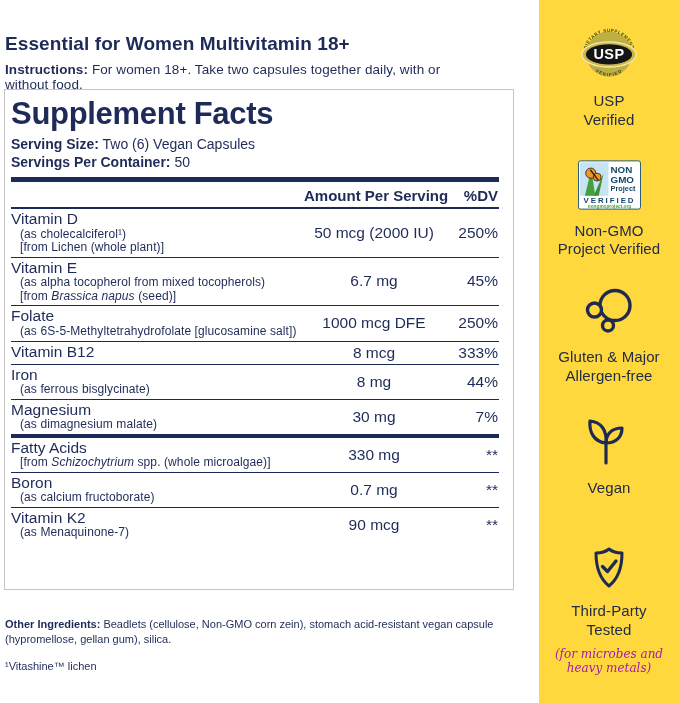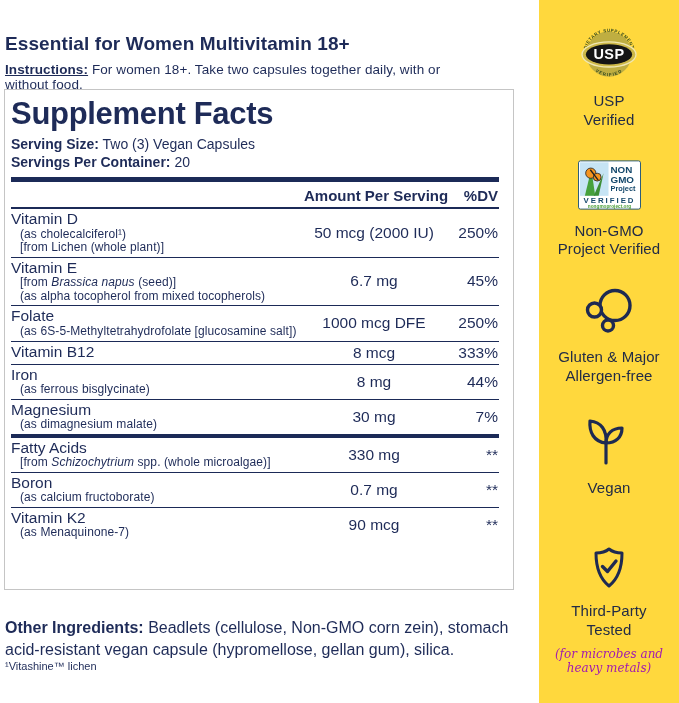--- a/index.html
+++ b/index.html
@@ -7,21 +7,21 @@
     width:679px;height:703px;position:relative;overflow:hidden;
     background:#ffffff;
     font-family:"Liberation Sans", sans-serif;
     color:#1E2B58;
     -webkit-font-smoothing:antialiased;
   }
   
   .main{position:absolute;left:0;top:0;width:445px;height:703px;}
   .product-title{position:absolute;left:5px;top:33px;font-size:19px;font-weight:700;letter-spacing:.1px;}
   .instructions{position:absolute;left:5px;top:62px;font-size:13.5px;letter-spacing:.1px;}
-  .instructions b{font-weight:700;text-decoration:underline;}
+  .instructions b{font-weight:700;}
 
   .panel{
     position:absolute;left:4px;top:89px;width:510px;height:501px;
     border:1px solid #C5C5C5;box-sizing:border-box;
     padding:8px 14px 0 6px;background:#fff;overflow:hidden;
   }
   .panel-title{font-size:31px;font-weight:700;letter-spacing:-.3px;line-height:1.05;color:#1E2B58;}
   .serving{font-size:14px;line-height:1.32;margin-top:4px;}
   .serving b{font-weight:700;}
   .bar-thick{height:5px;background:#1B2A57;margin-top:6px;}
@@ -38,21 +38,21 @@
     padding:2px 0 2.5px;
   }
   .row + .row{border-top:1.5px solid #1B2A57;}
   .row.sep-thick{border-top:4.5px solid #1B2A57;}
   .nut-name{font-size:15.5px;line-height:1.04;}
   .nut-sub{font-size:12px;line-height:1.12;padding-left:9px;letter-spacing:.1px;}
   .nut-sub i{font-style:italic;}
   .amount{font-size:15.5px;text-align:center;white-space:nowrap;}
   .dv{font-size:15.5px;text-align:right;padding-right:1px;white-space:nowrap;}
 
-  .other-ing{position:absolute;left:5px;top:617px;width:512px;font-size:16px;line-height:1.35;}
+  .other-ing{position:absolute;left:5px;top:617px;width:512px;font-size:11px;line-height:1.35;}
   .other-ing b{font-weight:700;}
   .label-footnote{position:absolute;left:5px;top:660px;font-size:11px;color:#1E2B58;}
 
   
   .sidebar{
     position:absolute;left:539px;top:0;width:140px;height:703px;
     background:#FFD83D;display:flex;flex-direction:column;align-items:center;text-align:center;
   }
   .sb-label{font-size:15px;line-height:1.25;color:#232C46;letter-spacing:.1px;}
   .sb-note{font-family:"DejaVu Serif", serif;font-style:italic;font-size:12px;line-height:1.2;color:#a21caf;margin-top:7px;}
@@ -72,24 +72,24 @@
   <div class="product-title">Essential for Women Multivitamin 18+</div>
 
   <div class="instructions">
     <b>Instructions:</b><span> For women 18+. Take two capsules together daily, with or without food.</span>
   </div>
 
   <div class="panel">
     <div class="panel-title">Supplement Facts</div>
 
     <div class="serving">
-      <b>Serving Size:</b><span> Two (3) Vegan Capsules</span>
+      <b>Serving Size:</b><span> Two (6) Vegan Capsules</span>
     </div>
     <div class="serving" style="margin-top:0">
-      <b>Servings Per Container:</b><span> 20</span>
+      <b>Servings Per Container:</b><span> 50</span>
     </div>
 
     <div class="bar-thick"></div>
 
     <div class="hdr-row">
       <div></div>
       <div class="hdr-amount">Amount Per Serving</div>
       <div class="hdr-dv">%DV</div>
     </div>
 
@@ -99,22 +99,22 @@
         <div class="nut-sub">(as cholecalciferol¹)</div>
         <div class="nut-sub">[from Lichen (whole plant)]</div>
       </div>
       <div class="amount">50 mcg (2000 IU)</div>
       <div class="dv">250%</div>
     </div>
 
     <div class="row">
       <div>
         <div class="nut-name">Vitamin E</div>
+        <div class="nut-sub">(as alpha tocopherol from mixed tocopherols)</div>
         <div class="nut-sub"><span>[from </span><i>Brassica napus</i><span> (seed)]</span></div>
-        <div class="nut-sub">(as alpha tocopherol from mixed tocopherols)</div>
       </div>
       <div class="amount">6.7 mg</div>
       <div class="dv">45%</div>
     </div>
 
     <div class="row">
       <div>
         <div class="nut-name">Folate</div>
         <div class="nut-sub">(as 6S-5-Methyltetrahydrofolate [glucosamine salt])</div>
       </div>

